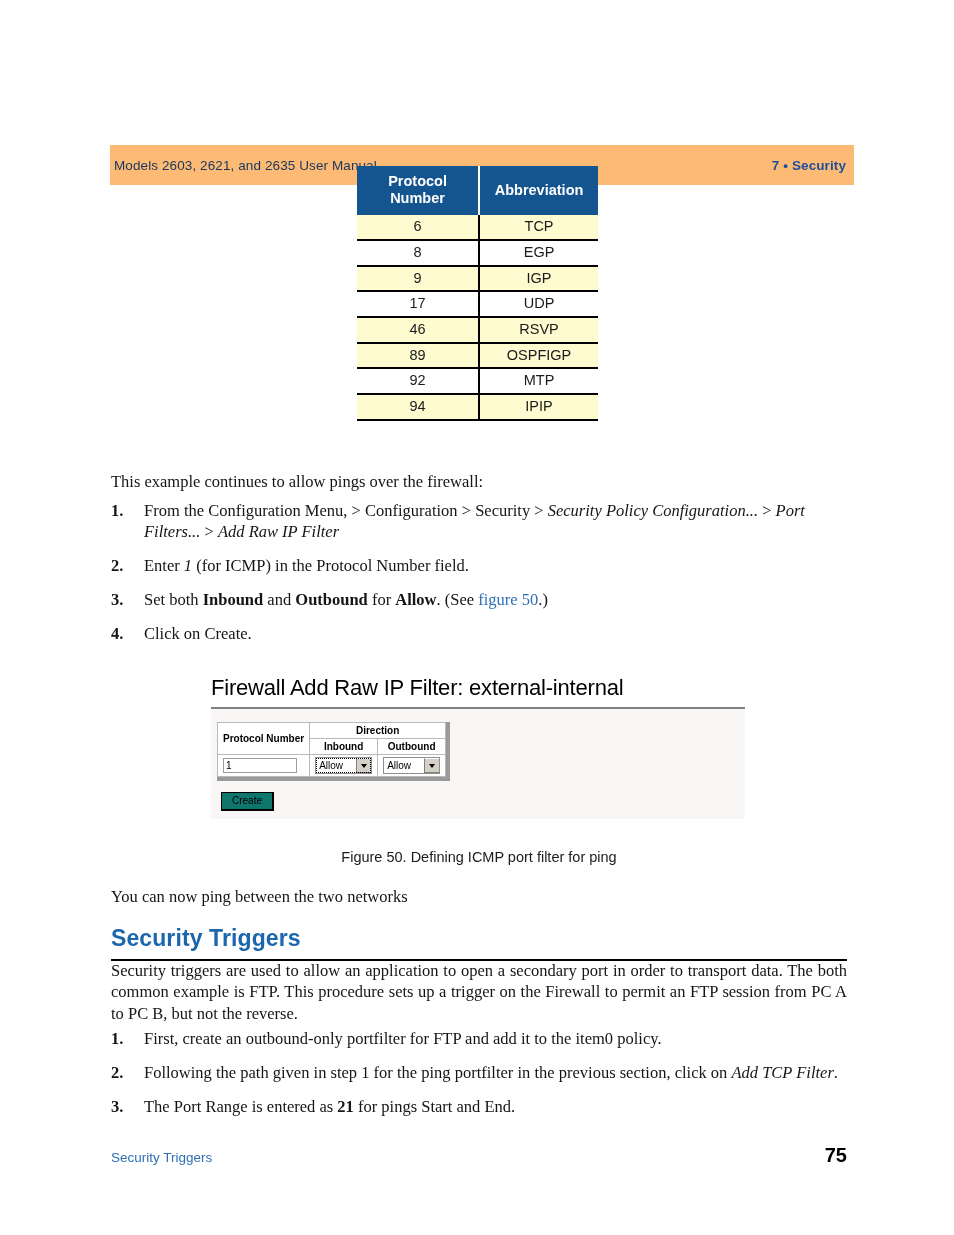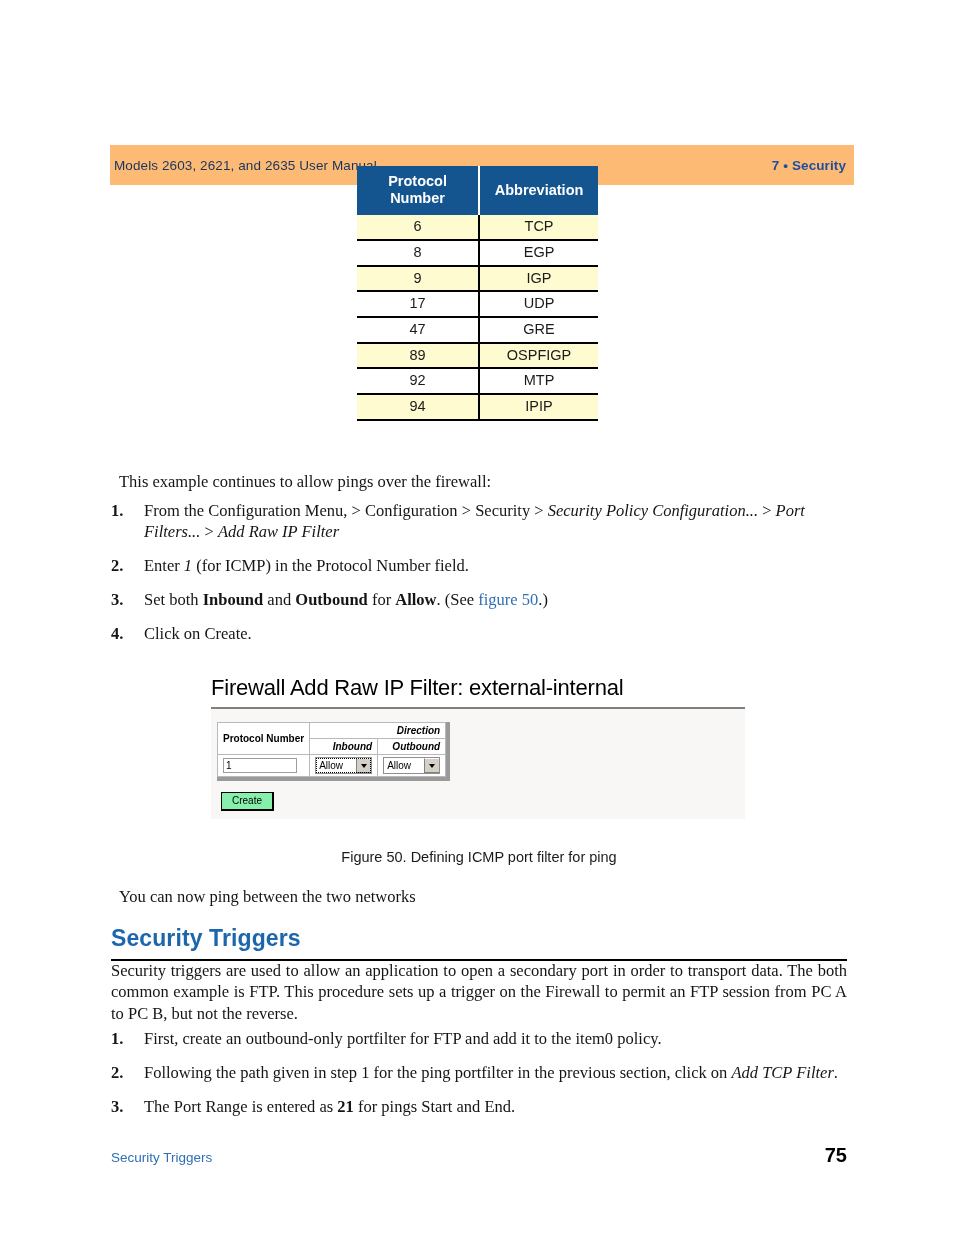--- a/index.html
+++ b/index.html
@@ -87,21 +87,21 @@
     color: #1b1b1b;
   }
   table.proto-table td.col-num { border-right: 2px solid #000000; }
   table.proto-table tbody tr.alt td { background: #fdfbcf; }
   table.proto-table tbody tr.plain td { background: #ffffff; }
   table.proto-table tbody tr:first-child td { border-top: none; }
 
   
   .body-block {
     position: absolute;
-    left: 119px;
+    left: 111px;
     width: 736px;
     font-size: 16.5px;
     line-height: 1.30;
     color: #151515;
   }
   .intro-line { top: 471px; }
   .after-fig  { top: 886px; }
 
   ol.steps {
     position: absolute;
@@ -179,23 +179,22 @@
     font-family: "Liberation Sans", "DejaVu Sans", sans-serif;
     font-size: 10px;
   }
   table.fw-table td, table.fw-table th {
     border: 1px solid #b9b9b9;
     padding: 2px 5px;
     color: #000000;
   }
   .fw-th {
     font-weight: bold;
-    text-align: right;
+    text-align: center;
     white-space: nowrap;
-    font-style: italic;
   }
   .fw-th-left {
     font-weight: bold;
     text-align: left;
     vertical-align: middle;
     white-space: nowrap;
     padding: 2px 7px;
   }
   .fw-cell { padding: 3px 4px; }
 
@@ -242,21 +241,21 @@
     border-left: 3px solid transparent;
     border-right: 3px solid transparent;
     border-top: 4px solid #000000;
   }
   .fw-btn {
     position: absolute;
     left: 10px;
     top: 83px;
     font-family: "Liberation Sans", "DejaVu Sans", sans-serif;
     font-size: 10px;
-    background: #86efac;
+    background: #0f766e;
     color: #000;
     border: 1px solid #000000;
     border-right-width: 2px;
     border-bottom-width: 2px;
     padding: 2px 10px 3px;
     line-height: 1.1;
   }
 
   .fig-caption {
     position: absolute;
@@ -352,23 +351,23 @@
             <td class="col-abbr">EGP</td>
           </tr>
           <tr class="alt">
             <td class="col-num">9</td>
             <td class="col-abbr">IGP</td>
           </tr>
           <tr class="plain">
             <td class="col-num">17</td>
             <td class="col-abbr">UDP</td>
           </tr>
-          <tr class="plain">
-            <td class="col-num">47</td>
-            <td class="col-abbr">GRE</td>
+          <tr class="alt">
+            <td class="col-num">46</td>
+            <td class="col-abbr">RSVP</td>
           </tr>
           <tr class="alt">
             <td class="col-num">89</td>
             <td class="col-abbr">OSPFIGP</td>
           </tr>
           <tr class="plain">
             <td class="col-num">92</td>
             <td class="col-abbr">MTP</td>
           </tr>
           <tr class="alt">

